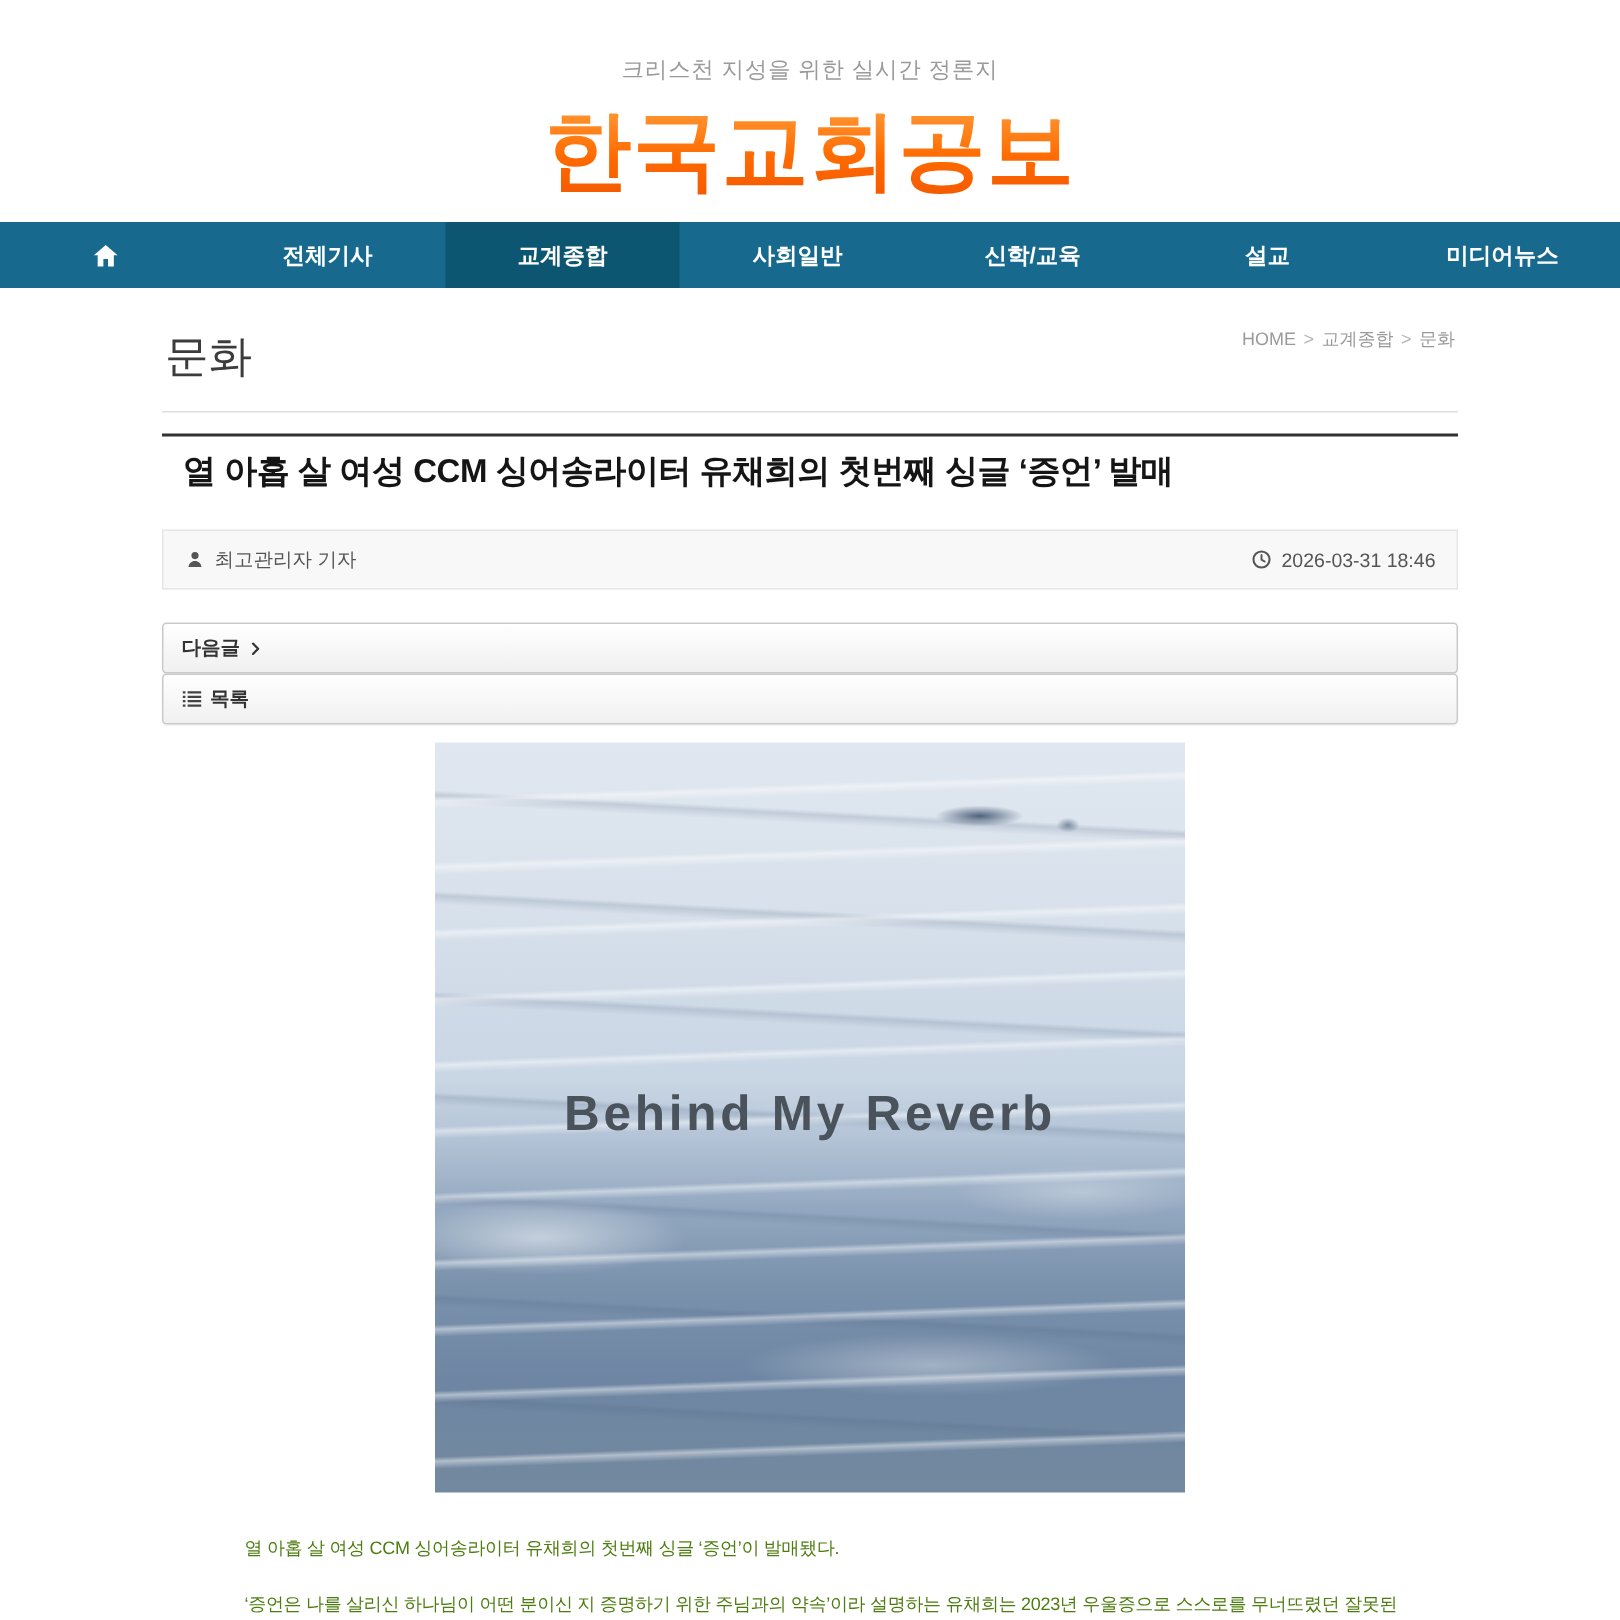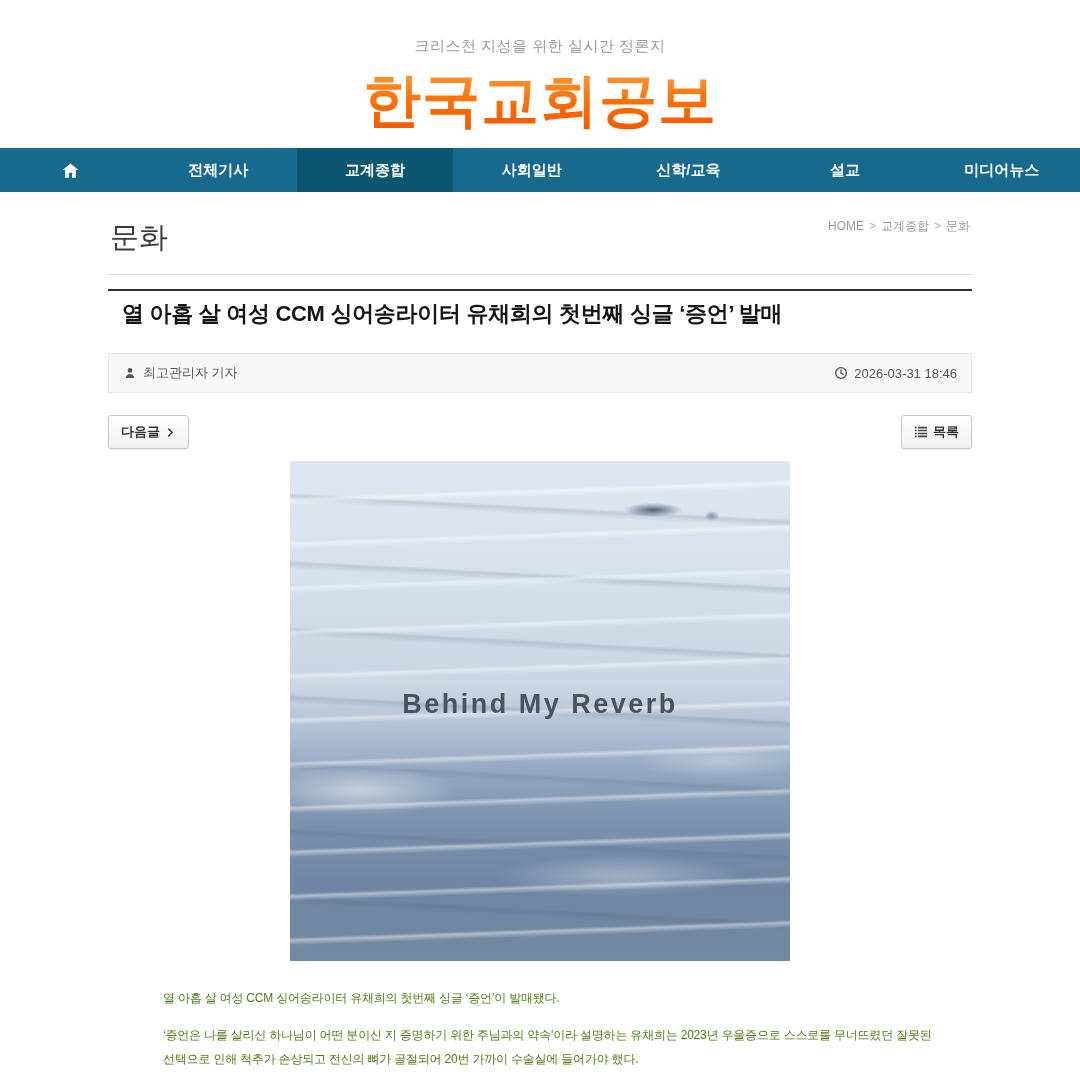--- a/index.html
+++ b/index.html
@@ -49,21 +49,21 @@
     padding: 8px 14px 24px 14px; letter-spacing: -0.3px;
   }
   .meta-bar {
     display: flex; align-items: center; justify-content: space-between;
     background: #f8f8f8; border: 1px solid #e6e6e6;
     padding: 10px 14px; font-size: 13px; color: #555; gap: 44px;
   }
   .meta-left, .meta-right { display: flex; align-items: center; gap: 6px; }
   .meta-icon { width: 14px; height: 14px; display: block; }
 
-  .btn-row { display: flex; justify-content: space-between; margin-top: 22px; }
+  .btn-row { display: flex; justify-content: space-between; margin-top: 22px; flex-direction: column; }
   .btn {
     display: inline-flex; align-items: center; gap: 5px;
     border: 1px solid #c9c9c9; border-radius: 3px;
     background: linear-gradient(180deg, #ffffff, #f0f0f0);
     padding: 7px 12px; font-size: 13px; font-weight: 700; color: #333;
     cursor: pointer; box-shadow: 0 1px 1px rgba(0,0,0,0.05);
   }
   .btn svg { display: block; }
 
   
@@ -75,21 +75,21 @@
       radial-gradient(ellipse 11px 7px at 422px 55px, rgba(54,74,102,0.55), rgba(54,74,102,0) 70%),
       radial-gradient(ellipse 140px 36px at 70px 330px, rgba(255,255,255,0.5), rgba(255,255,255,0) 70%),
       radial-gradient(ellipse 180px 30px at 330px 415px, rgba(255,255,255,0.35), rgba(255,255,255,0) 70%),
       radial-gradient(ellipse 120px 26px at 430px 300px, rgba(255,255,255,0.3), rgba(255,255,255,0) 70%),
       repeating-linear-gradient(178deg, rgba(255,255,255,0) 0px, rgba(255,255,255,0) 36px, rgba(255,255,255,0.45) 39px, rgba(255,255,255,0) 44px),
       repeating-linear-gradient(183deg, rgba(73,94,124,0) 0px, rgba(73,94,124,0) 58px, rgba(73,94,124,0.18) 61px, rgba(73,94,124,0) 67px),
       linear-gradient(180deg, #e0e7f0 0%, #d9e2ec 20%, #cfdae7 35%, #c9d6e4 45%, #b3c3d6 53%, #93a8c0 62%, #7b92ad 72%, #6e86a3 85%, #73899f 100%);
   }
   .album-title {
     position: absolute; left: 0; right: 0; top: 45.5%;
-    text-align: center; font-size: 27px; font-weight: 700;
+    text-align: center; font-size: 33px; font-weight: 700;
     color: #4a525c; letter-spacing: 2.5px;
   }
 
   
   .article-body { margin: 26px 0 0 55px; width: 815px; }
   .article-body p {
     font-size: 12px; line-height: 1.95; color: #4d7c0f;
     margin-bottom: 14px; letter-spacing: -0.2px; word-break: keep-all;
   }
 </style>

